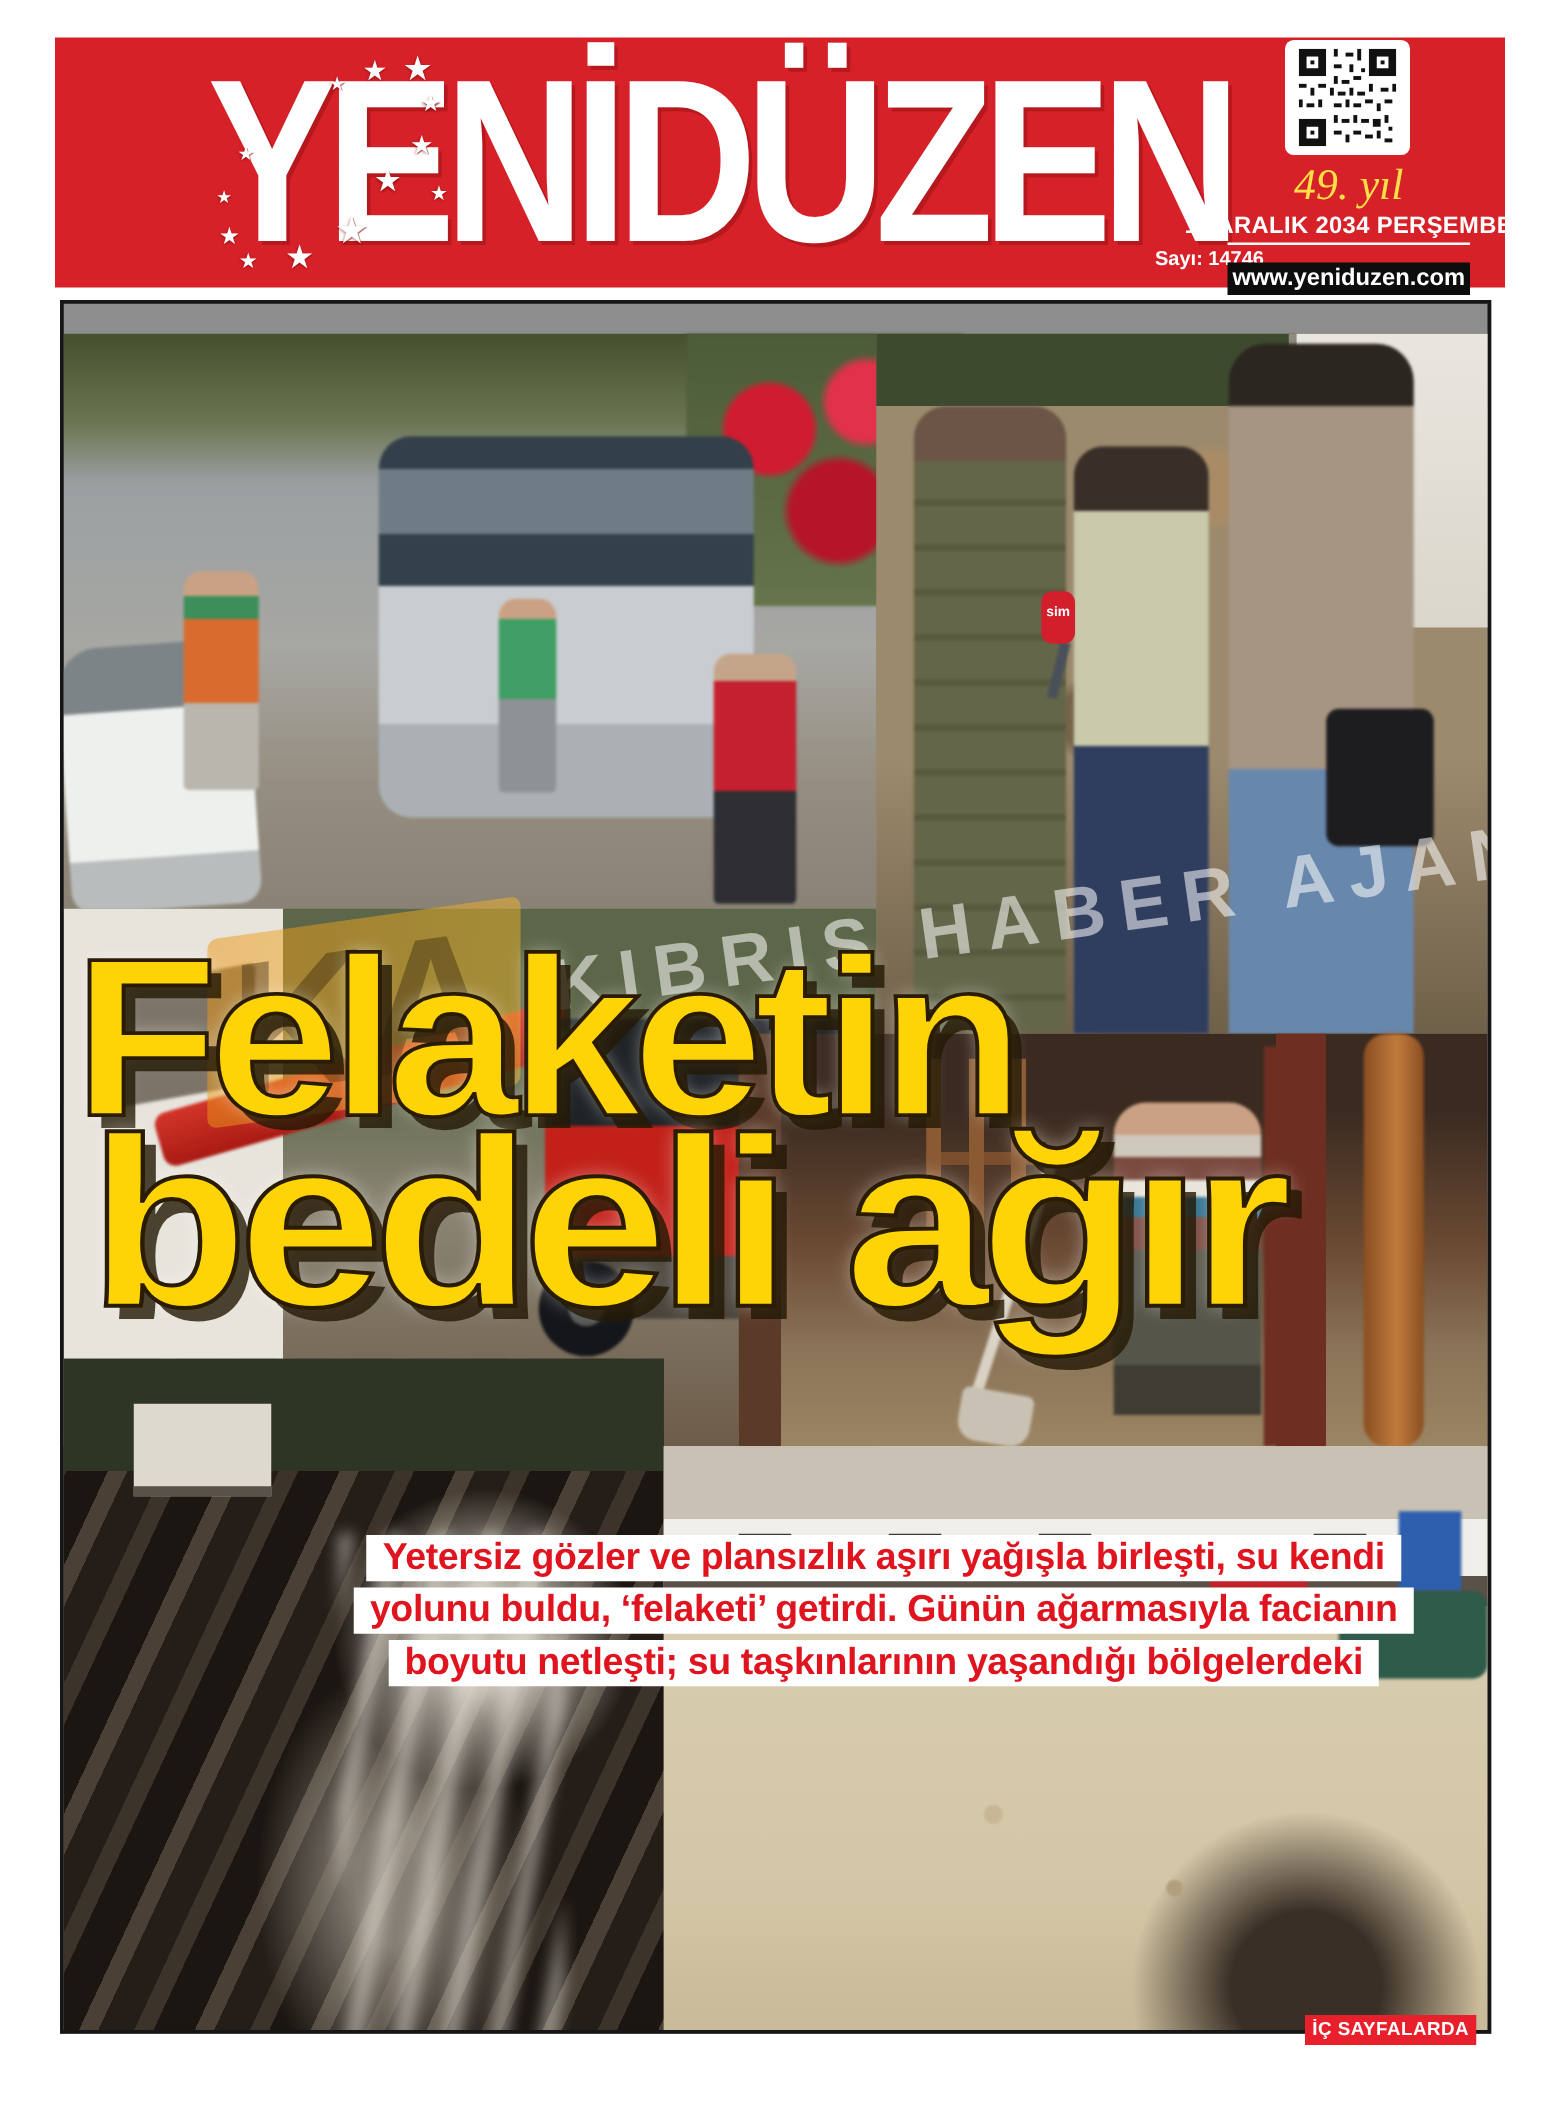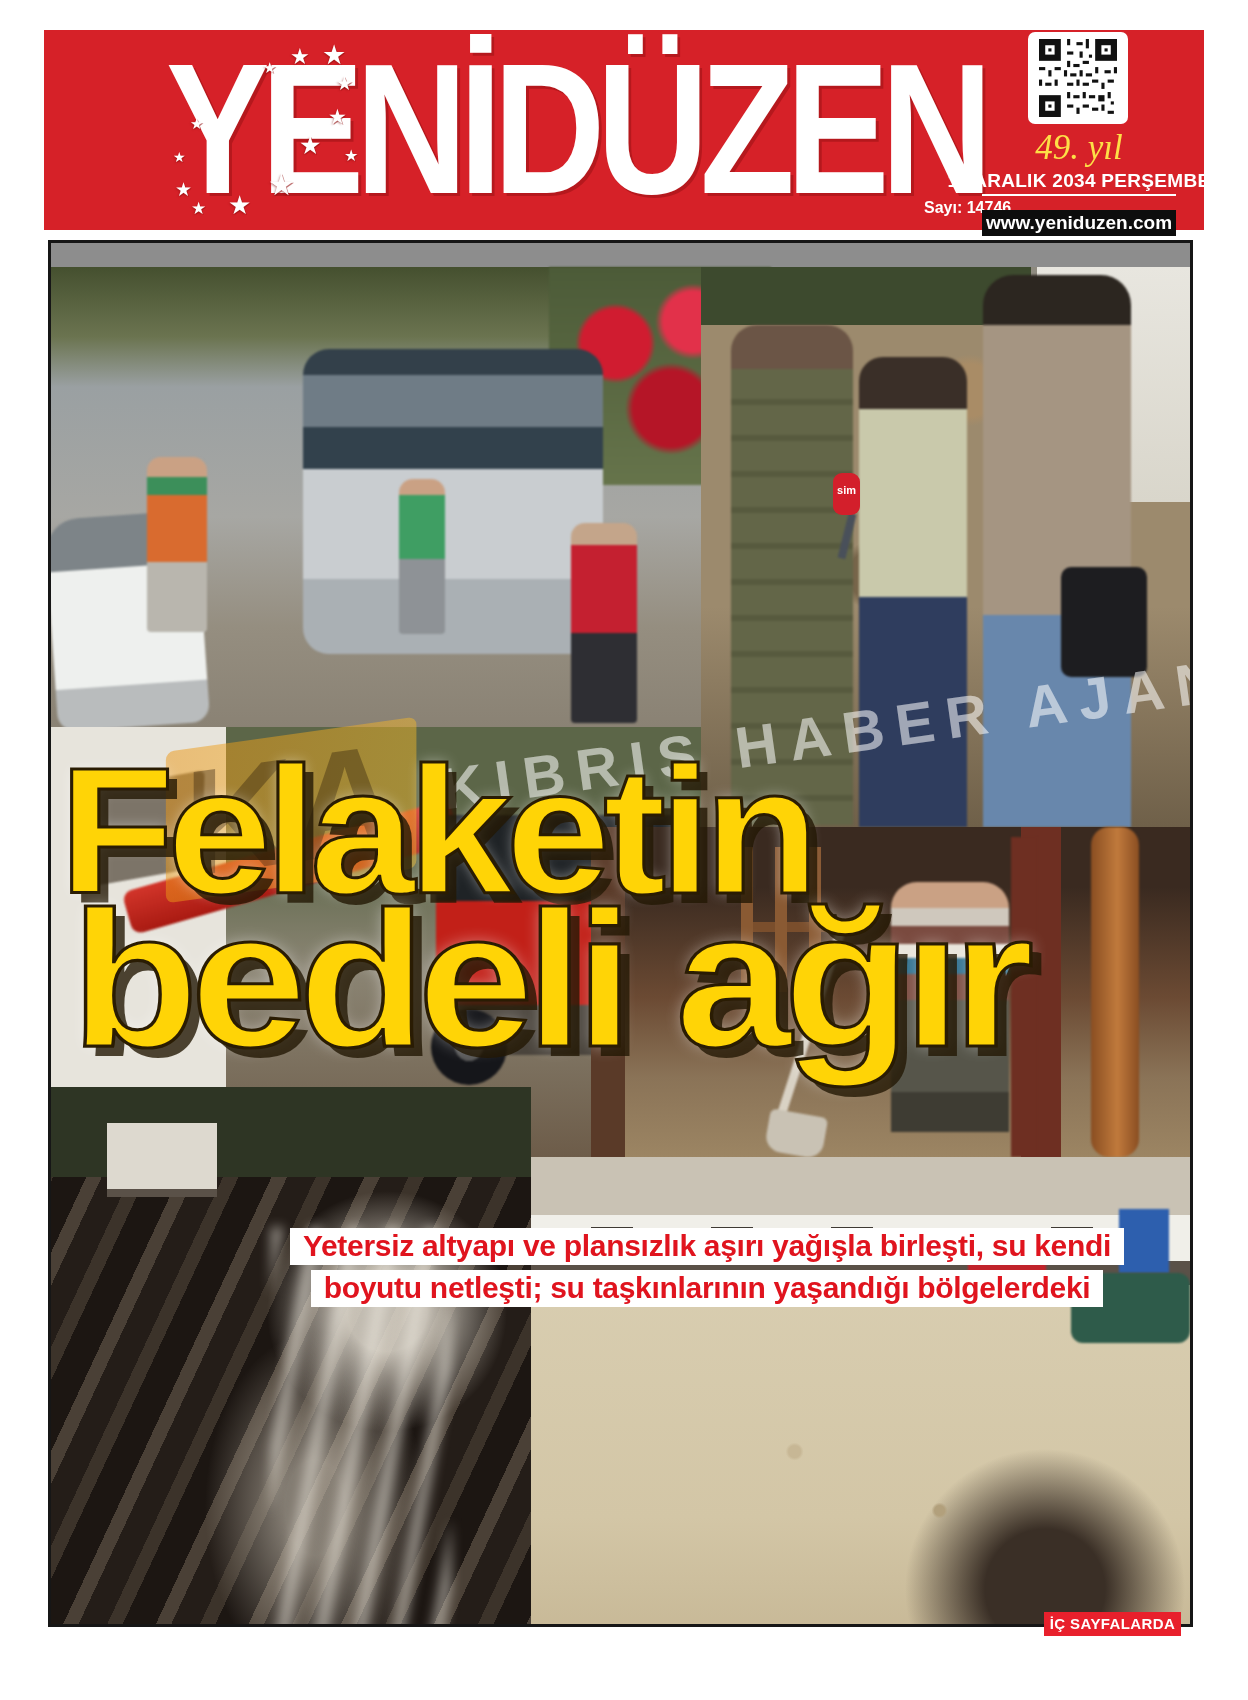--- a/index.html
+++ b/index.html
@@ -337,20 +337,21 @@
       <span class="wm-ka">KA</span>
       <span class="wm-text">KIBRIS HABER AJANS</span>
     </div>
 
     <div class="headline">
       <div class="hl hl1">Felaketin</div>
       <div class="hl hl2">bedeli ağır</div>
     </div>
 
     <div class="summary">
-      <div class="line"><span>Yetersiz altyapı ve plansızlık aşırı yağışla birleşti, su kendi</span></div>
+      <div class="line"><span>Yetersiz gözler ve plansızlık aşırı yağışla birleşti, su kendi</span></div>
+      <div class="line"><span>yolunu buldu, ‘felaketi’ getirdi. Günün ağarmasıyla facianın</span></div>
       <div class="line"><span>boyutu netleşti; su taşkınlarının yaşandığı bölgelerdeki</span></div>
     </div>
   </div>
 
   <div class="badge">İÇ SAYFALARDA</div>
 
 </div>
 
 </body></html>

